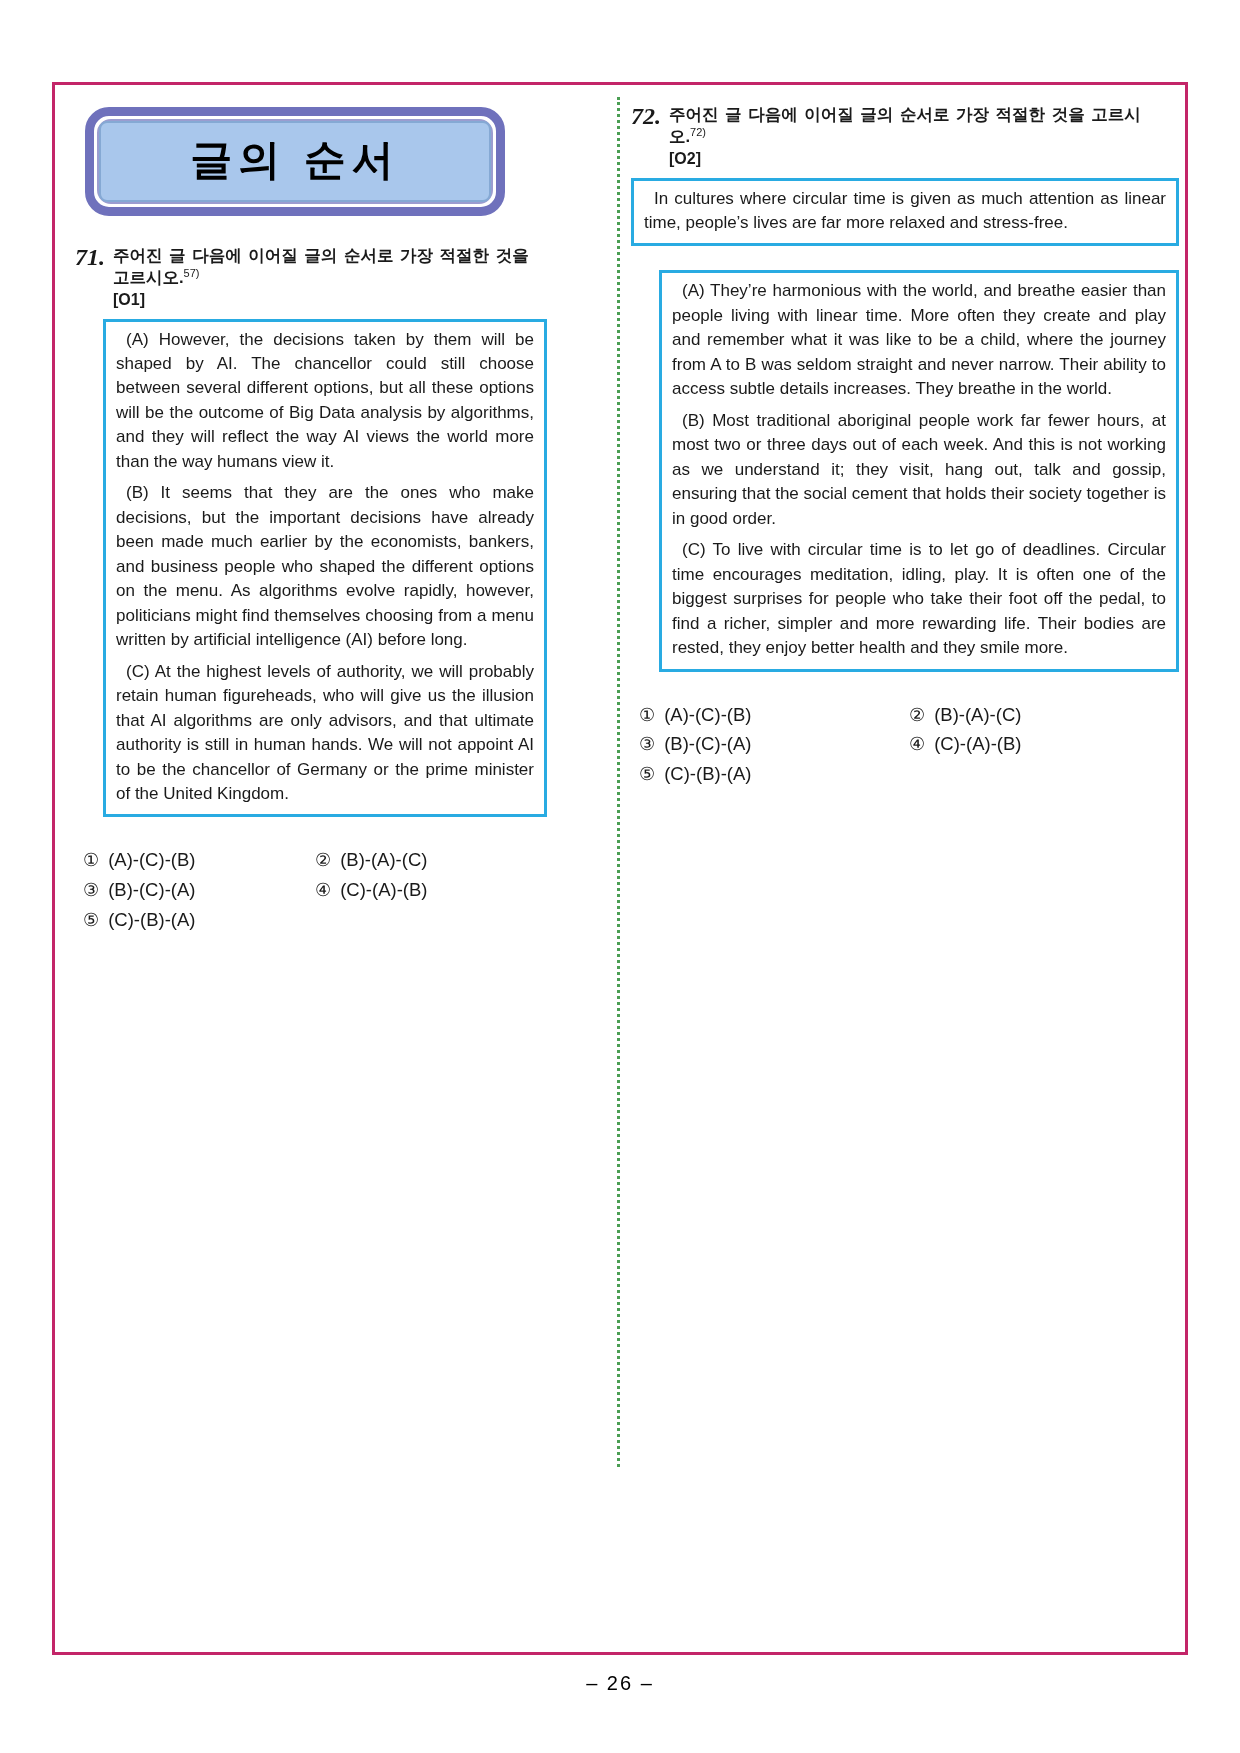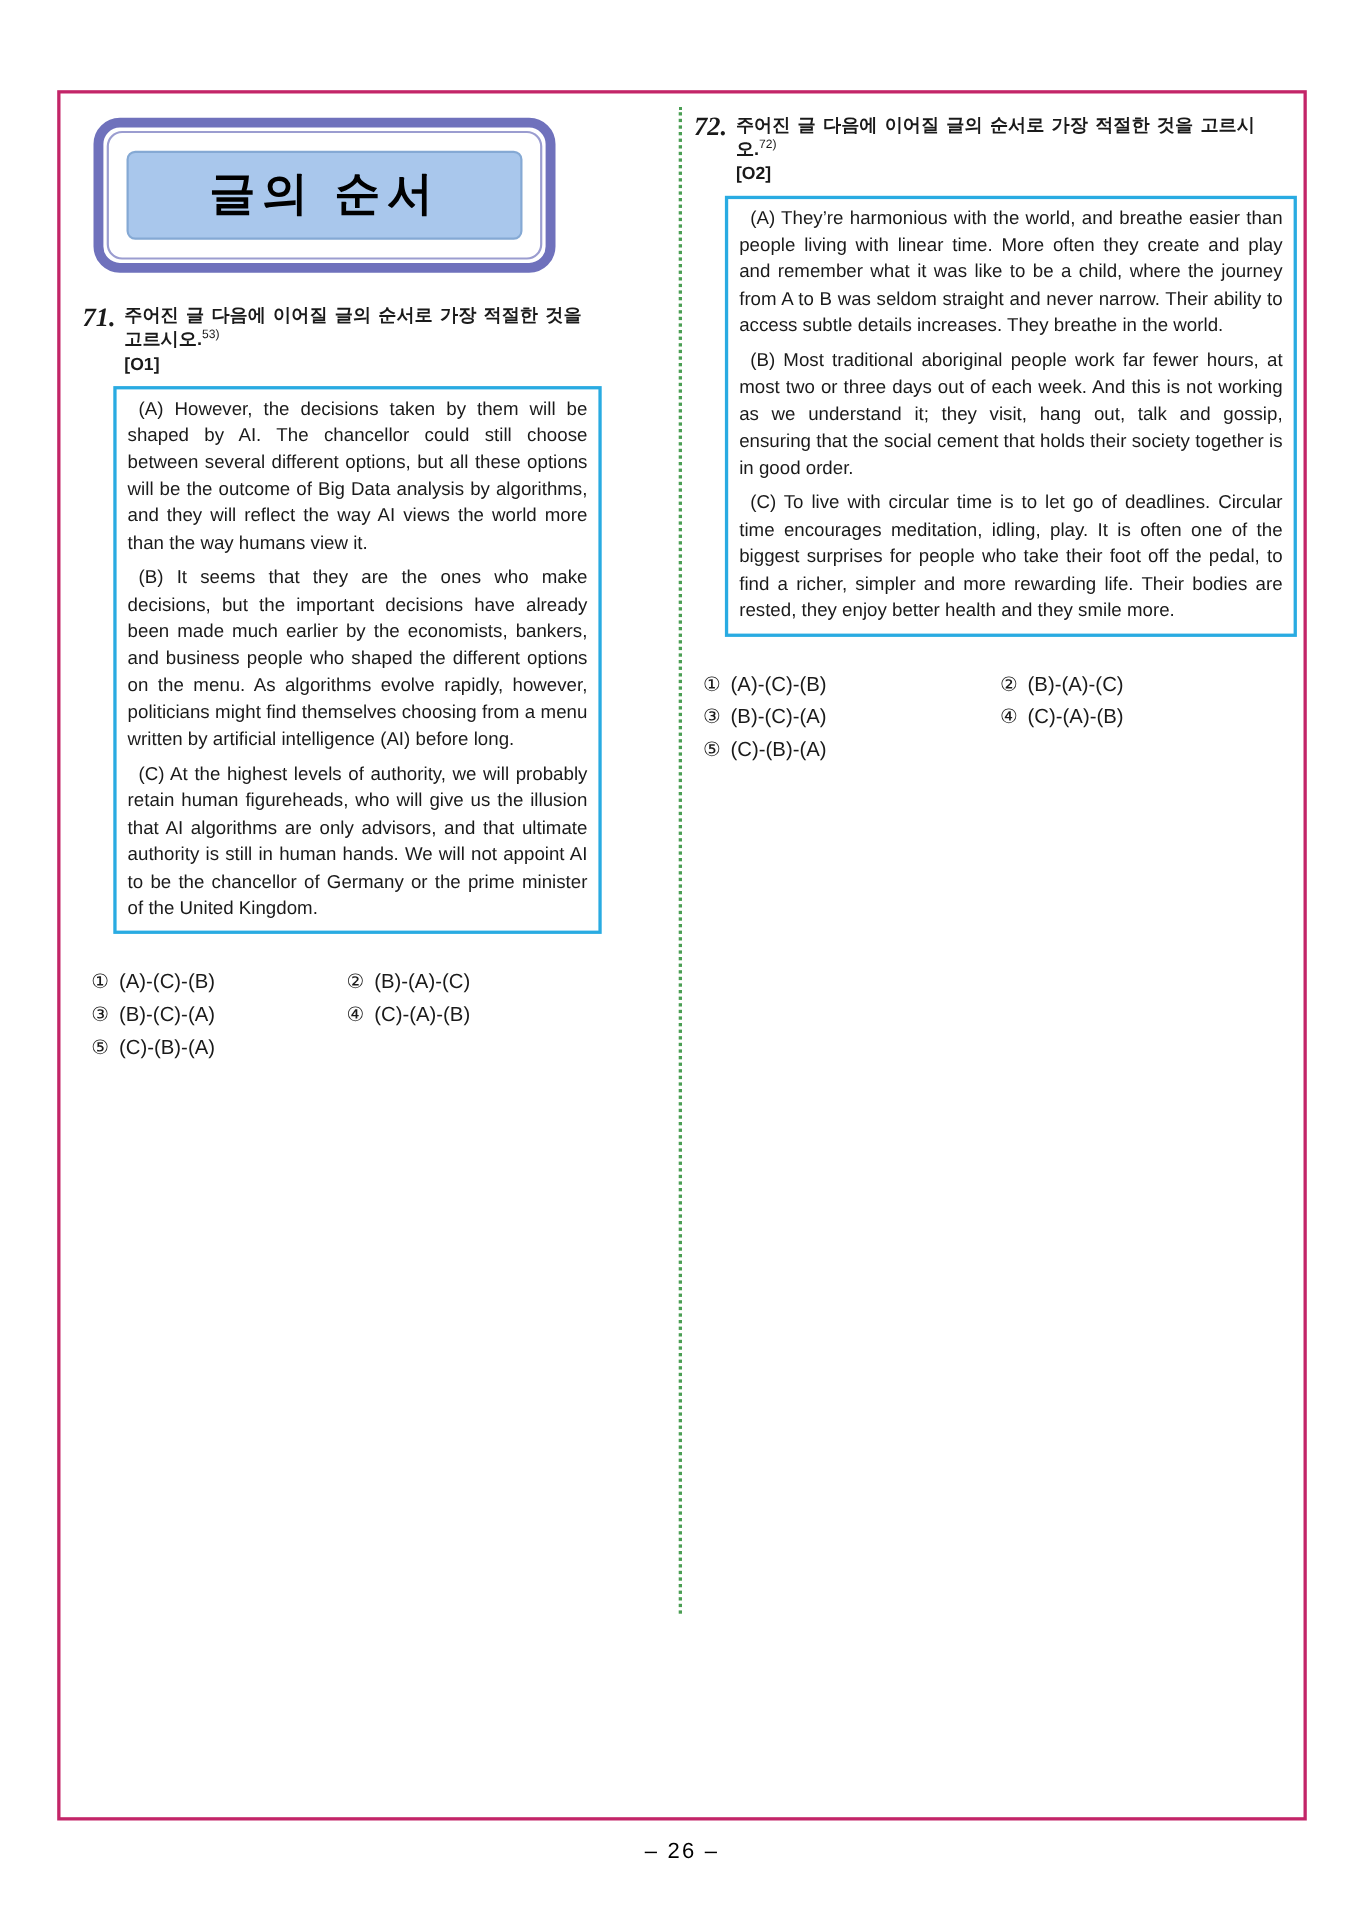--- a/index.html
+++ b/index.html
@@ -39,21 +39,21 @@
     width: 420px;
     margin: 4px 0 28px 10px;
     border: 9px solid #6f71bc;
     border-radius: 24px;
     padding: 3px;
     background: #ffffff;
   }
   .banner-mid {
     border: 2px solid #9b9dd0;
     border-radius: 14px;
-    padding: 16px;
+    padding: 0;
     background: #ffffff;
   }
   .banner-inner {
     background: #a9c7ec;
     border: 2px solid #85a9d4;
     border-radius: 8px;
     text-align: center;
     font-size: 42px;
     font-weight: 800;
     letter-spacing: 6px;
@@ -135,21 +135,21 @@
 
     <div class="banner-outer">
       <div class="banner-mid">
         <div class="banner-inner">글의 순서</div>
       </div>
     </div>
 
     <div class="q-header">
       <span class="q-num">71.</span>
       <div class="q-prompt-wrap">
-        <span class="q-prompt">주어진 글 다음에 이어질 글의 순서로 가장 적절한 것을 고르시오.</span><sup class="q-footnote">53)</sup>
+        <span class="q-prompt">주어진 글 다음에 이어질 글의 순서로 가장 적절한 것을 고르시오.</span><sup class="q-footnote">57)</sup>
         <div class="q-source">[O1]</div>
       </div>
     </div>
 
 
     <div class="text-box para-box">
       <p>(A) However, the decisions taken by them will be shaped by AI. The chancellor could still choose between several different options, but all these options will be the outcome of Big Data analysis by algorithms, and they will reflect the way AI views the world more than the way humans view it.</p>
       <p>(B) It seems that they are the ones who make decisions, but the important decisions have already been made much earlier by the economists, bankers, and business people who shaped the different options on the menu. As algorithms evolve rapidly, however, politicians might find themselves choosing from a menu written by artificial intelligence (AI) before long.</p>
       <p>(C) At the highest levels of authority, we will probably retain human figureheads, who will give us the illusion that AI algorithms are only advisors, and that ultimate authority is still in human hands. We will not appoint AI to be the chancellor of Germany or the prime minister of the United Kingdom.</p>
     </div>
@@ -166,20 +166,23 @@
   <section class="col col-right">
 
     <div class="q-header">
       <span class="q-num">72.</span>
       <div class="q-prompt-wrap">
         <span class="q-prompt">주어진 글 다음에 이어질 글의 순서로 가장 적절한 것을 고르시오.</span><sup class="q-footnote">72)</sup>
         <div class="q-source">[O2]</div>
       </div>
     </div>
 
+    <div class="text-box given-box">
+      <p>In cultures where circular time is given as much attention as linear time, people’s lives are far more relaxed and stress-free.</p>
+    </div>
 
     <div class="text-box para-box">
       <p>(A) They’re harmonious with the world, and breathe easier than people living with linear time. More often they create and play and remember what it was like to be a child, where the journey from A to B was seldom straight and never narrow. Their ability to access subtle details increases. They breathe in the world.</p>
       <p>(B) Most traditional aboriginal people work far fewer hours, at most two or three days out of each week. And this is not working as we understand it; they visit, hang out, talk and gossip, ensuring that the social cement that holds their society together is in good order.</p>
       <p>(C) To live with circular time is to let go of deadlines. Circular time encourages meditation, idling, play. It is often one of the biggest surprises for people who take their foot off the pedal, to find a richer, simpler and more rewarding life. Their bodies are rested, they enjoy better health and they smile more.</p>
     </div>
 
     <div class="choices">
       <div class="choice"><span class="choice-num">①</span><span class="choice-text">(A)-(C)-(B)</span></div>
       <div class="choice"><span class="choice-num">②</span><span class="choice-text">(B)-(A)-(C)</span></div>

